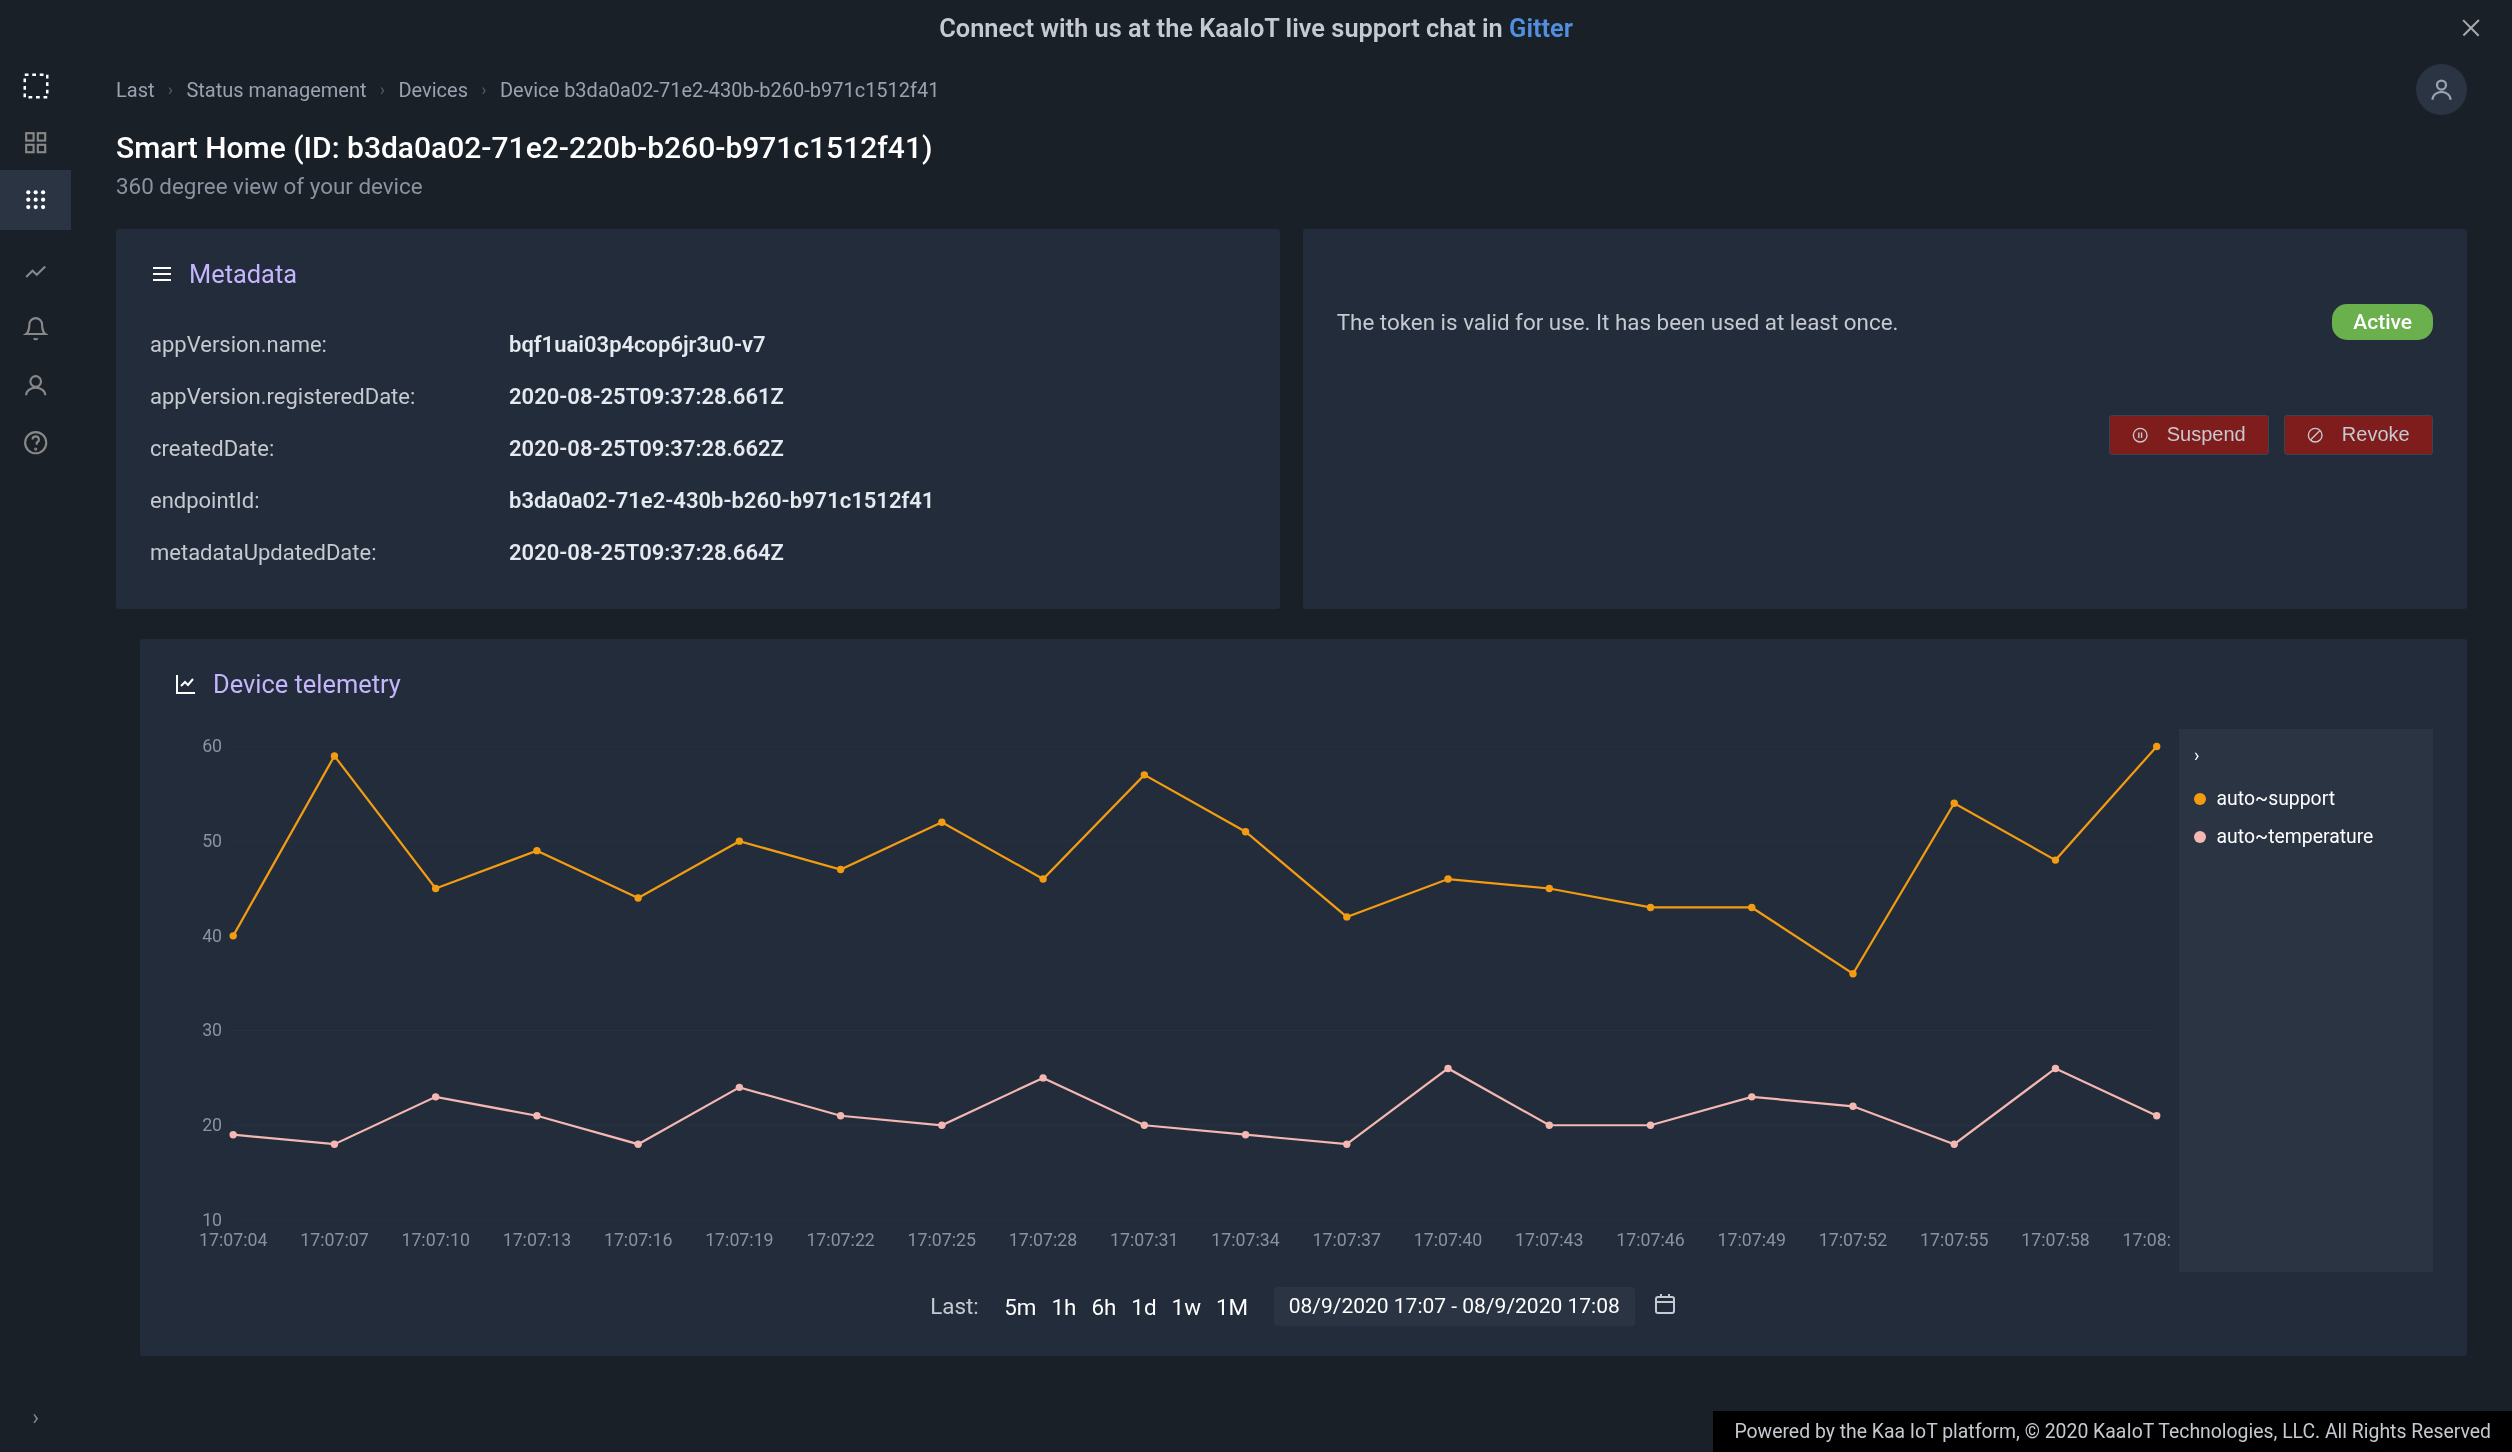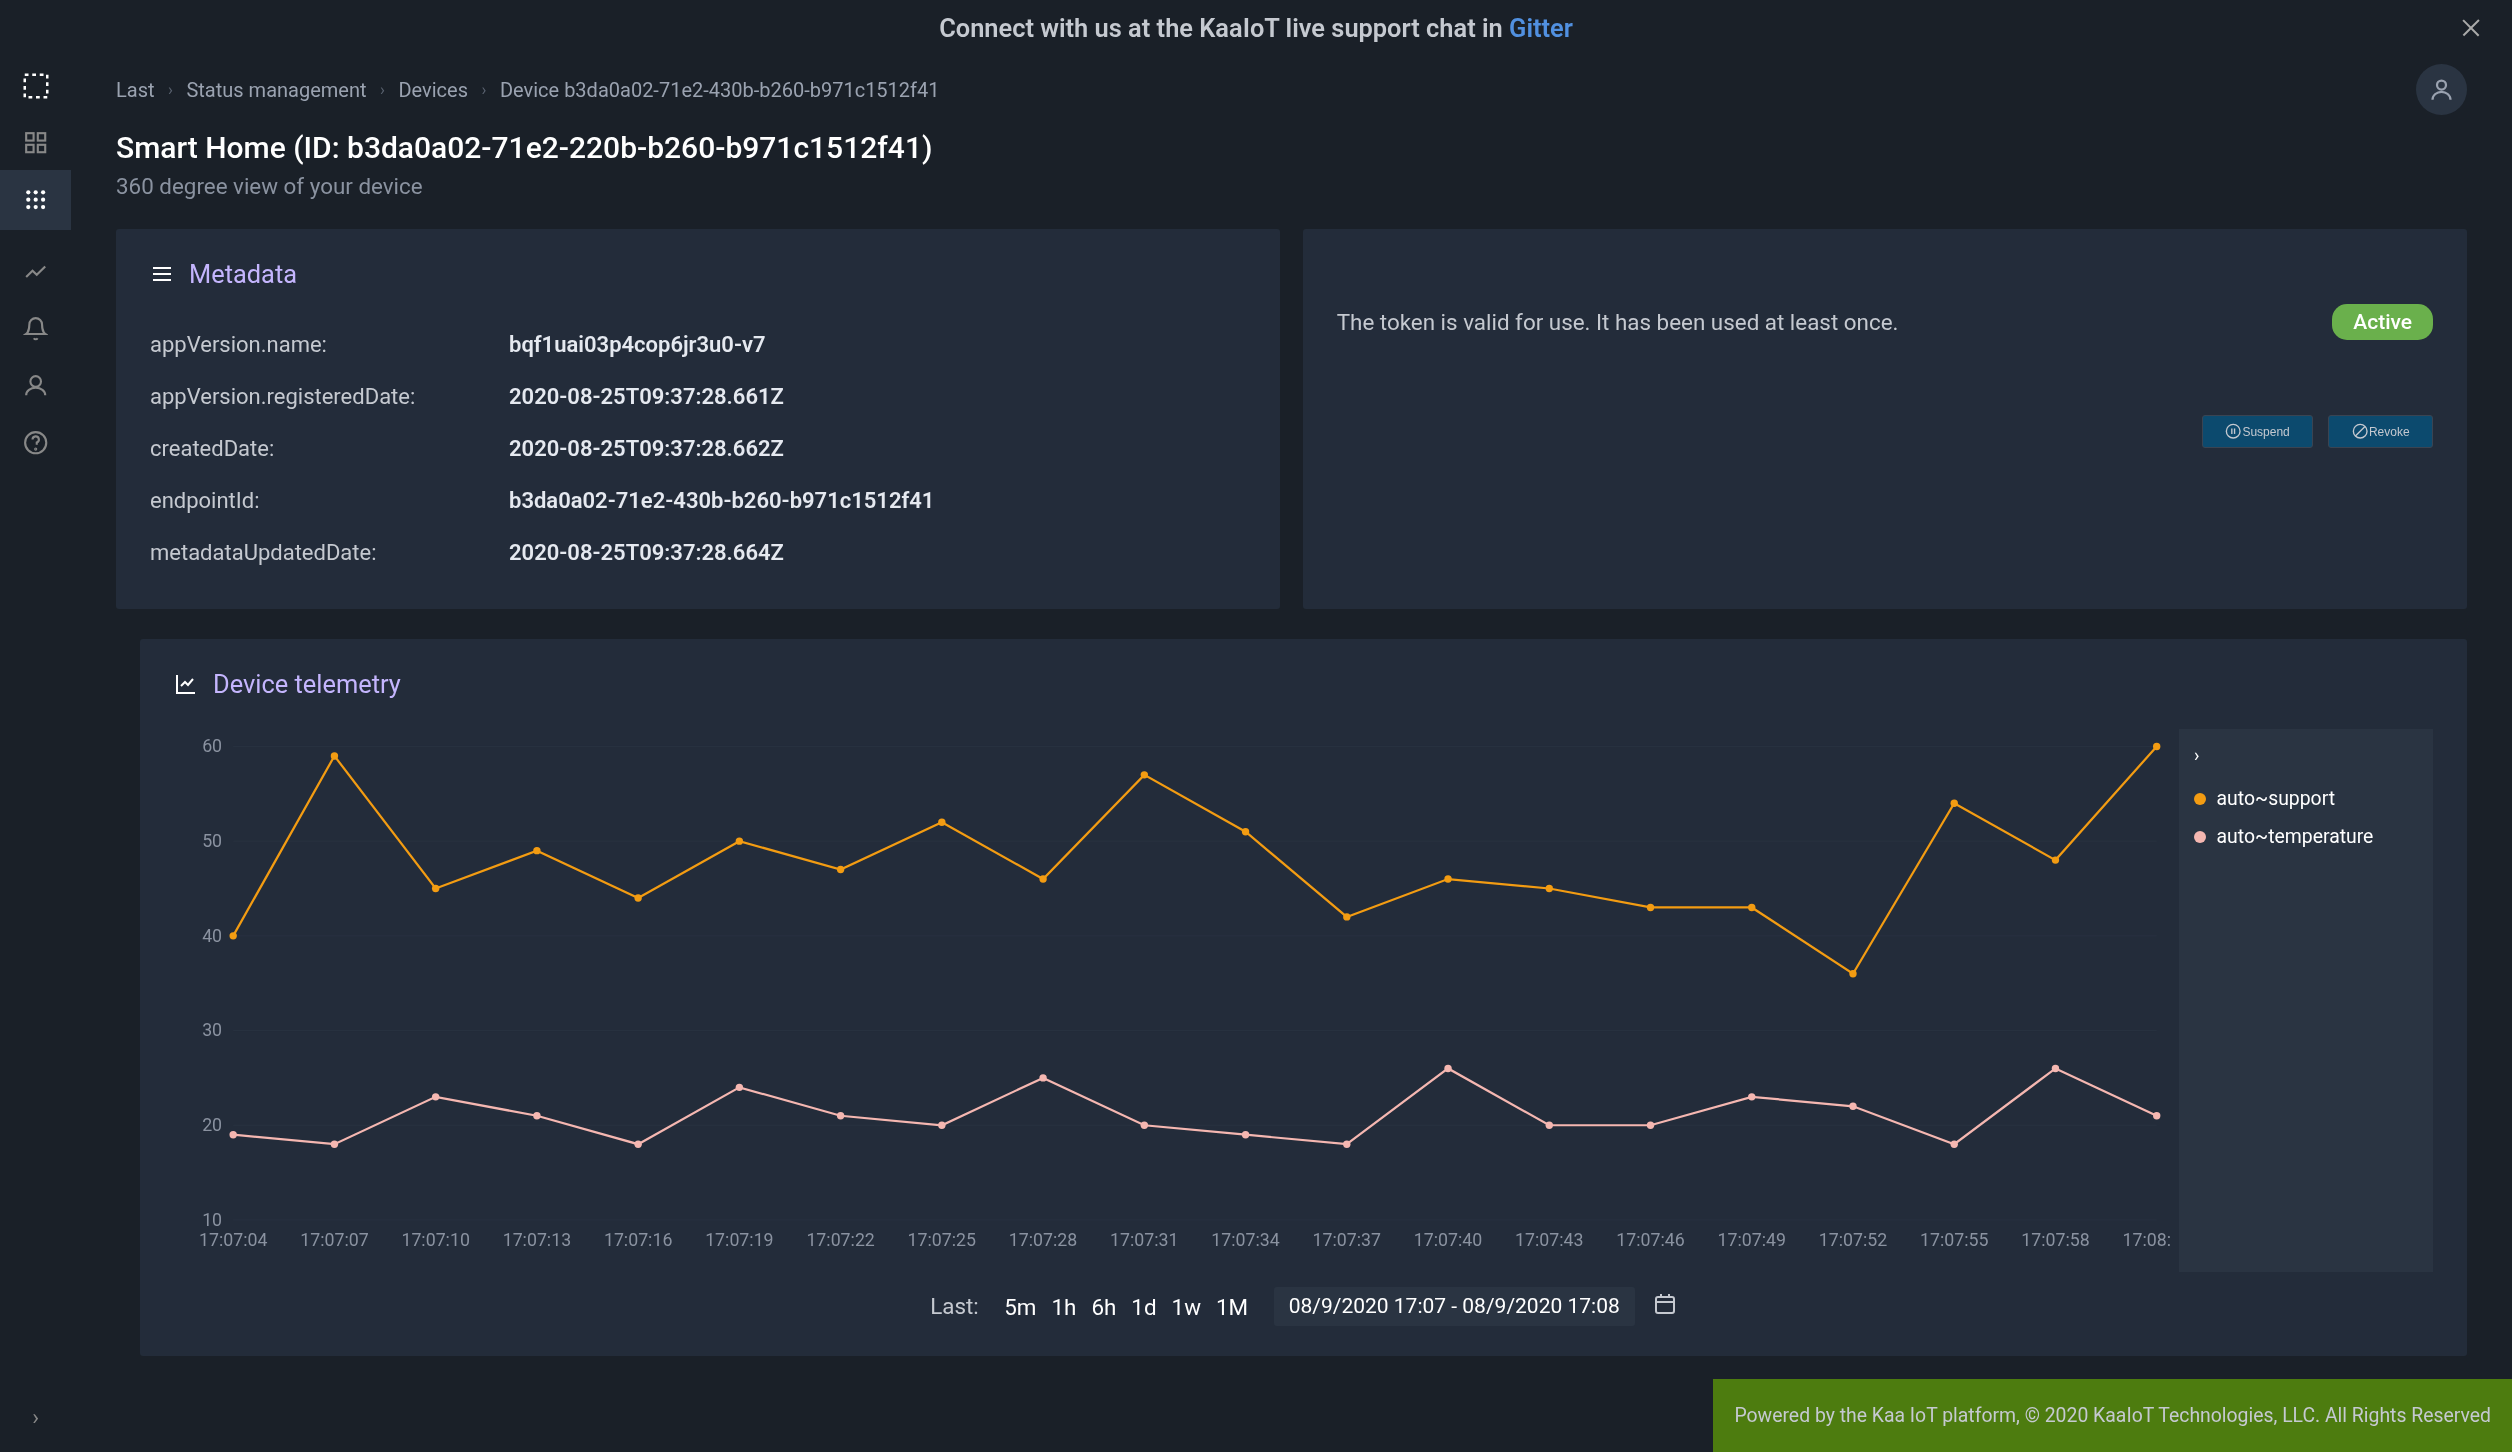--- a/index.html
+++ b/index.html
@@ -94,24 +94,24 @@
   .meta-key { width:359px; color:#c5c9d0; }
   .meta-val { font-weight:600; color:#e5e9f0; }
   .token-body { padding:45px 0; font-size:22.4px; color:#c5c9d0; display:flex; align-items:center; justify-content:space-between; }
   .badge-active {
     background:#6ab04c; color:#fff;
     padding:6px 21px; border-radius:15px;
     font-size:21px; font-weight:500;
   }
   .token-actions { display:flex; justify-content:flex-end; gap:15px; margin-top:30px; }
   .btn-outline {
-    background:#0c4a6e; border:0.7px solid #3a4452;
+    background:#7f1d1d; border:0.7px solid #3a4452;
     color:#c5c9d0; padding:7.5px 22.4px; border-radius:3px;
-    font-size:12px; cursor:pointer;
-    display:flex;align-items:center;gap:1px;
+    font-size:20px; cursor:pointer;
+    display:flex;align-items:center;gap:18px;
   }
   .telemetry-card { margin-top:30px; background:#232c3a; border-radius:3px; padding:30px 34px;margin-left:24px; }
   .chart-area { display:flex; }
   .chart-svg-wrap { flex:1; }
   .legend-panel {
     width:254px; background:#2a3442;
     margin-left:7.5px;
     padding:15px;
     font-size:20px;
   }
@@ -121,21 +121,21 @@
   .time-controls { display:flex; align-items:center; justify-content:center; gap:18px; margin-top:15px; font-size:22.4px; }
   .time-controls .label { color:#c5c9d0; }
   .time-btn { color:#fff; cursor:pointer; padding:4.5px 7.5px; }
   .date-range {
     background:#2a3442; padding:7.5px 15px; color:#fff;
     border-radius:3px; font-size:21px;
   }
   .cal-icon { color:#c5c9d0; cursor:pointer; }
   .footer {
     position:absolute; right:0; bottom:0;
-    background:#4d7c0f; padding:25px 21px;
+    background:#000000; padding:9px 21px;
     color:#c5c9d0; font-size:19.4px;
   }
   svg text { fill:#8a92a0; font-size:24px; }
 </style>
 </head>
 <body>
 
 <div class="banner">
   <span><span>Connect with us at the KaaIoT live support chat in </span><span class="gitter">Gitter</span></span>
   <span class="close-icon"></span>

